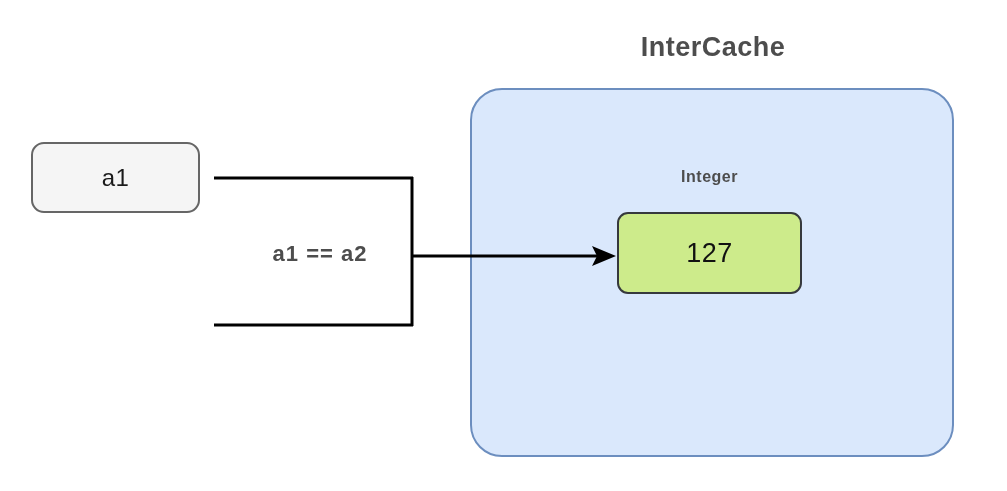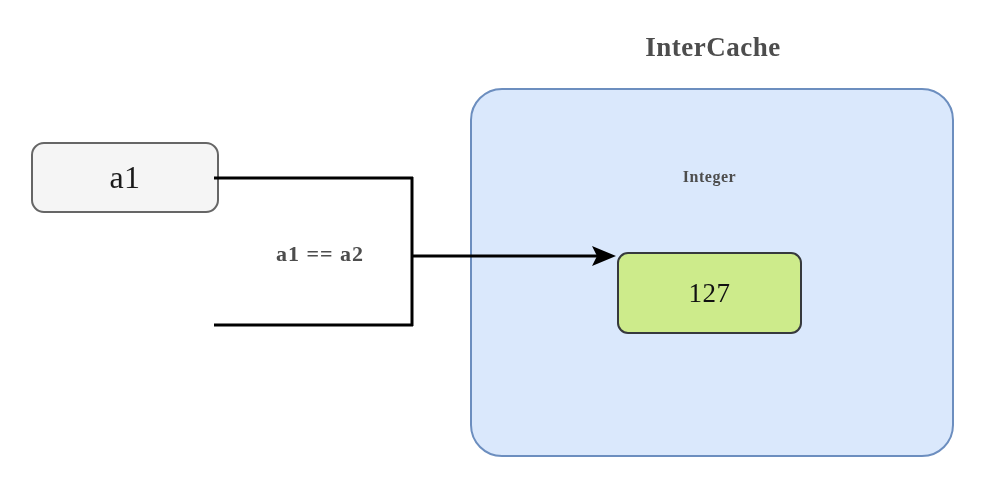--- a/index.html
+++ b/index.html
@@ -5,21 +5,21 @@
   html, body {
     margin: 0;
     padding: 0;
     background: #ffffff;
   }
   #canvas {
     position: relative;
     width: 1007px;
     height: 491px;
     background: #ffffff;
-    font-family: Liberation Serif, serif;
+    font-family: Liberation Sans, sans-serif;
     overflow: hidden;
   }
 
   
   .cache-title {
     position: absolute;
     left: 470px;
     top: 32px;
     width: 486px;
     text-align: center;
@@ -63,36 +63,35 @@
     background: #cdeb8b;
     border: 2px solid #36393d;
     border-radius: 11px;
     box-sizing: border-box;
     display: flex;
     align-items: center;
     justify-content: center;
     font-size: 27px;
     color: #111111;
     letter-spacing: 0.5px;
-    margin-top: 40px;
   }
 
   
   .var-box {
     position: absolute;
-    width: 188px;
+    width: 169px;
     height: 71px;
     background: #f5f5f5;
     border: 2px solid #666666;
     border-radius: 13px;
     box-sizing: border-box;
     display: flex;
     align-items: center;
     justify-content: center;
-    font-size: 32px;
+    font-size: 24px;
     color: #1a1a1a;
     letter-spacing: 0.5px;
   }
   .var-a1 { left: 31px; top: 142px; }
   .var-a2 { left: 31px; top: 291px; }
 
   
   .connector {
     position: absolute;
     left: 0;

